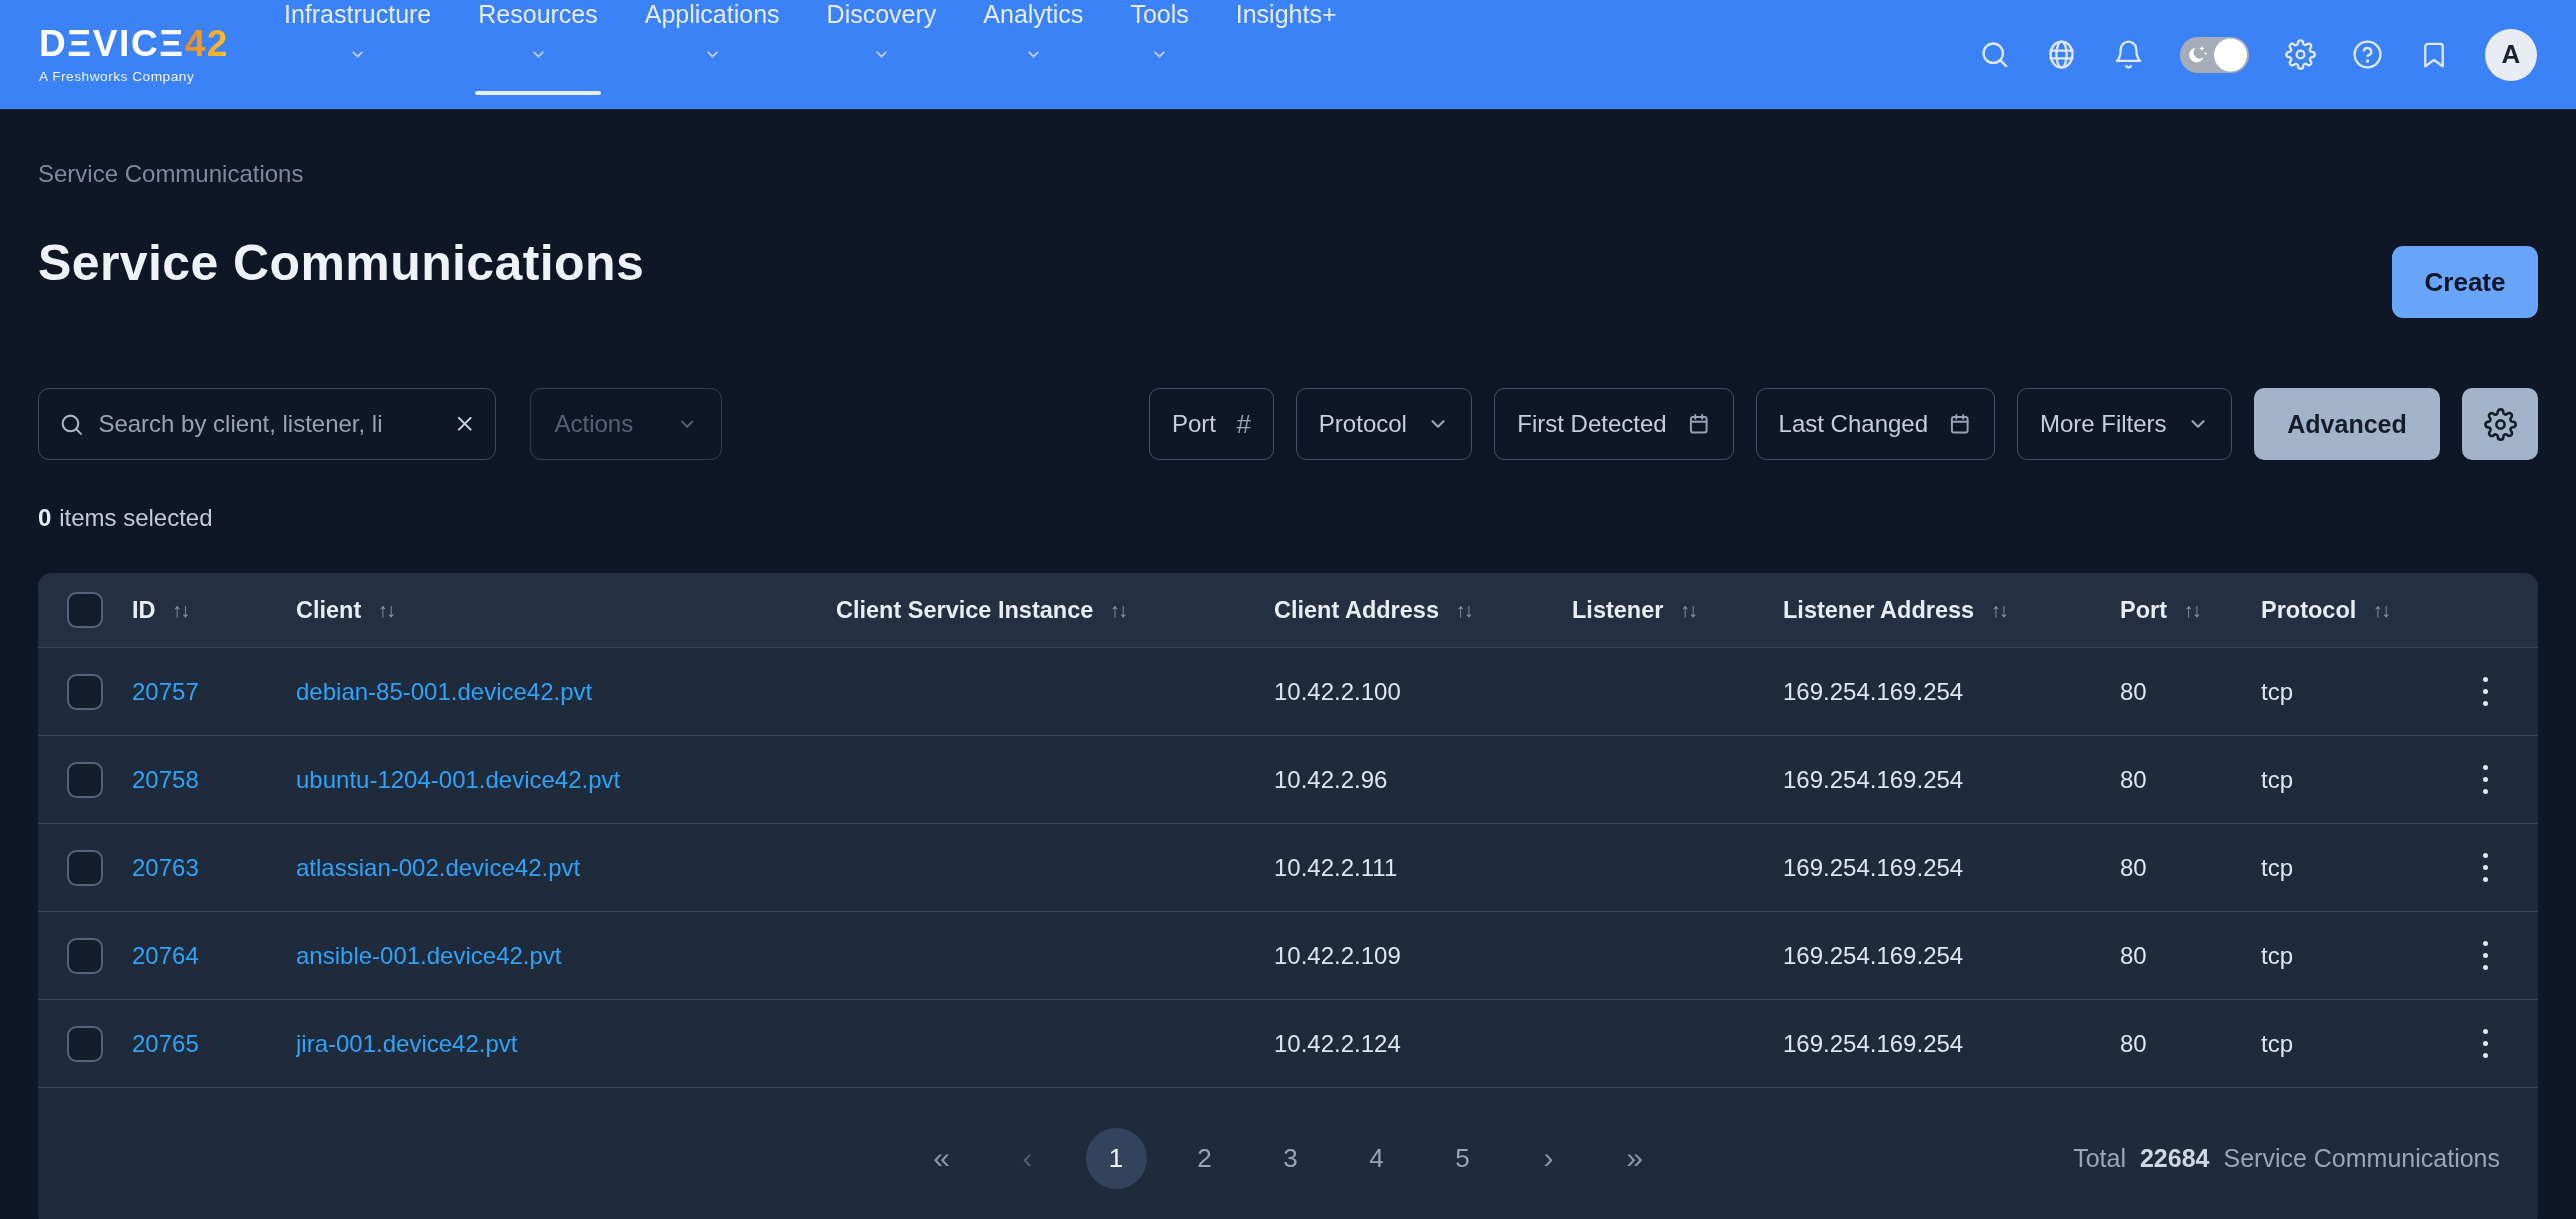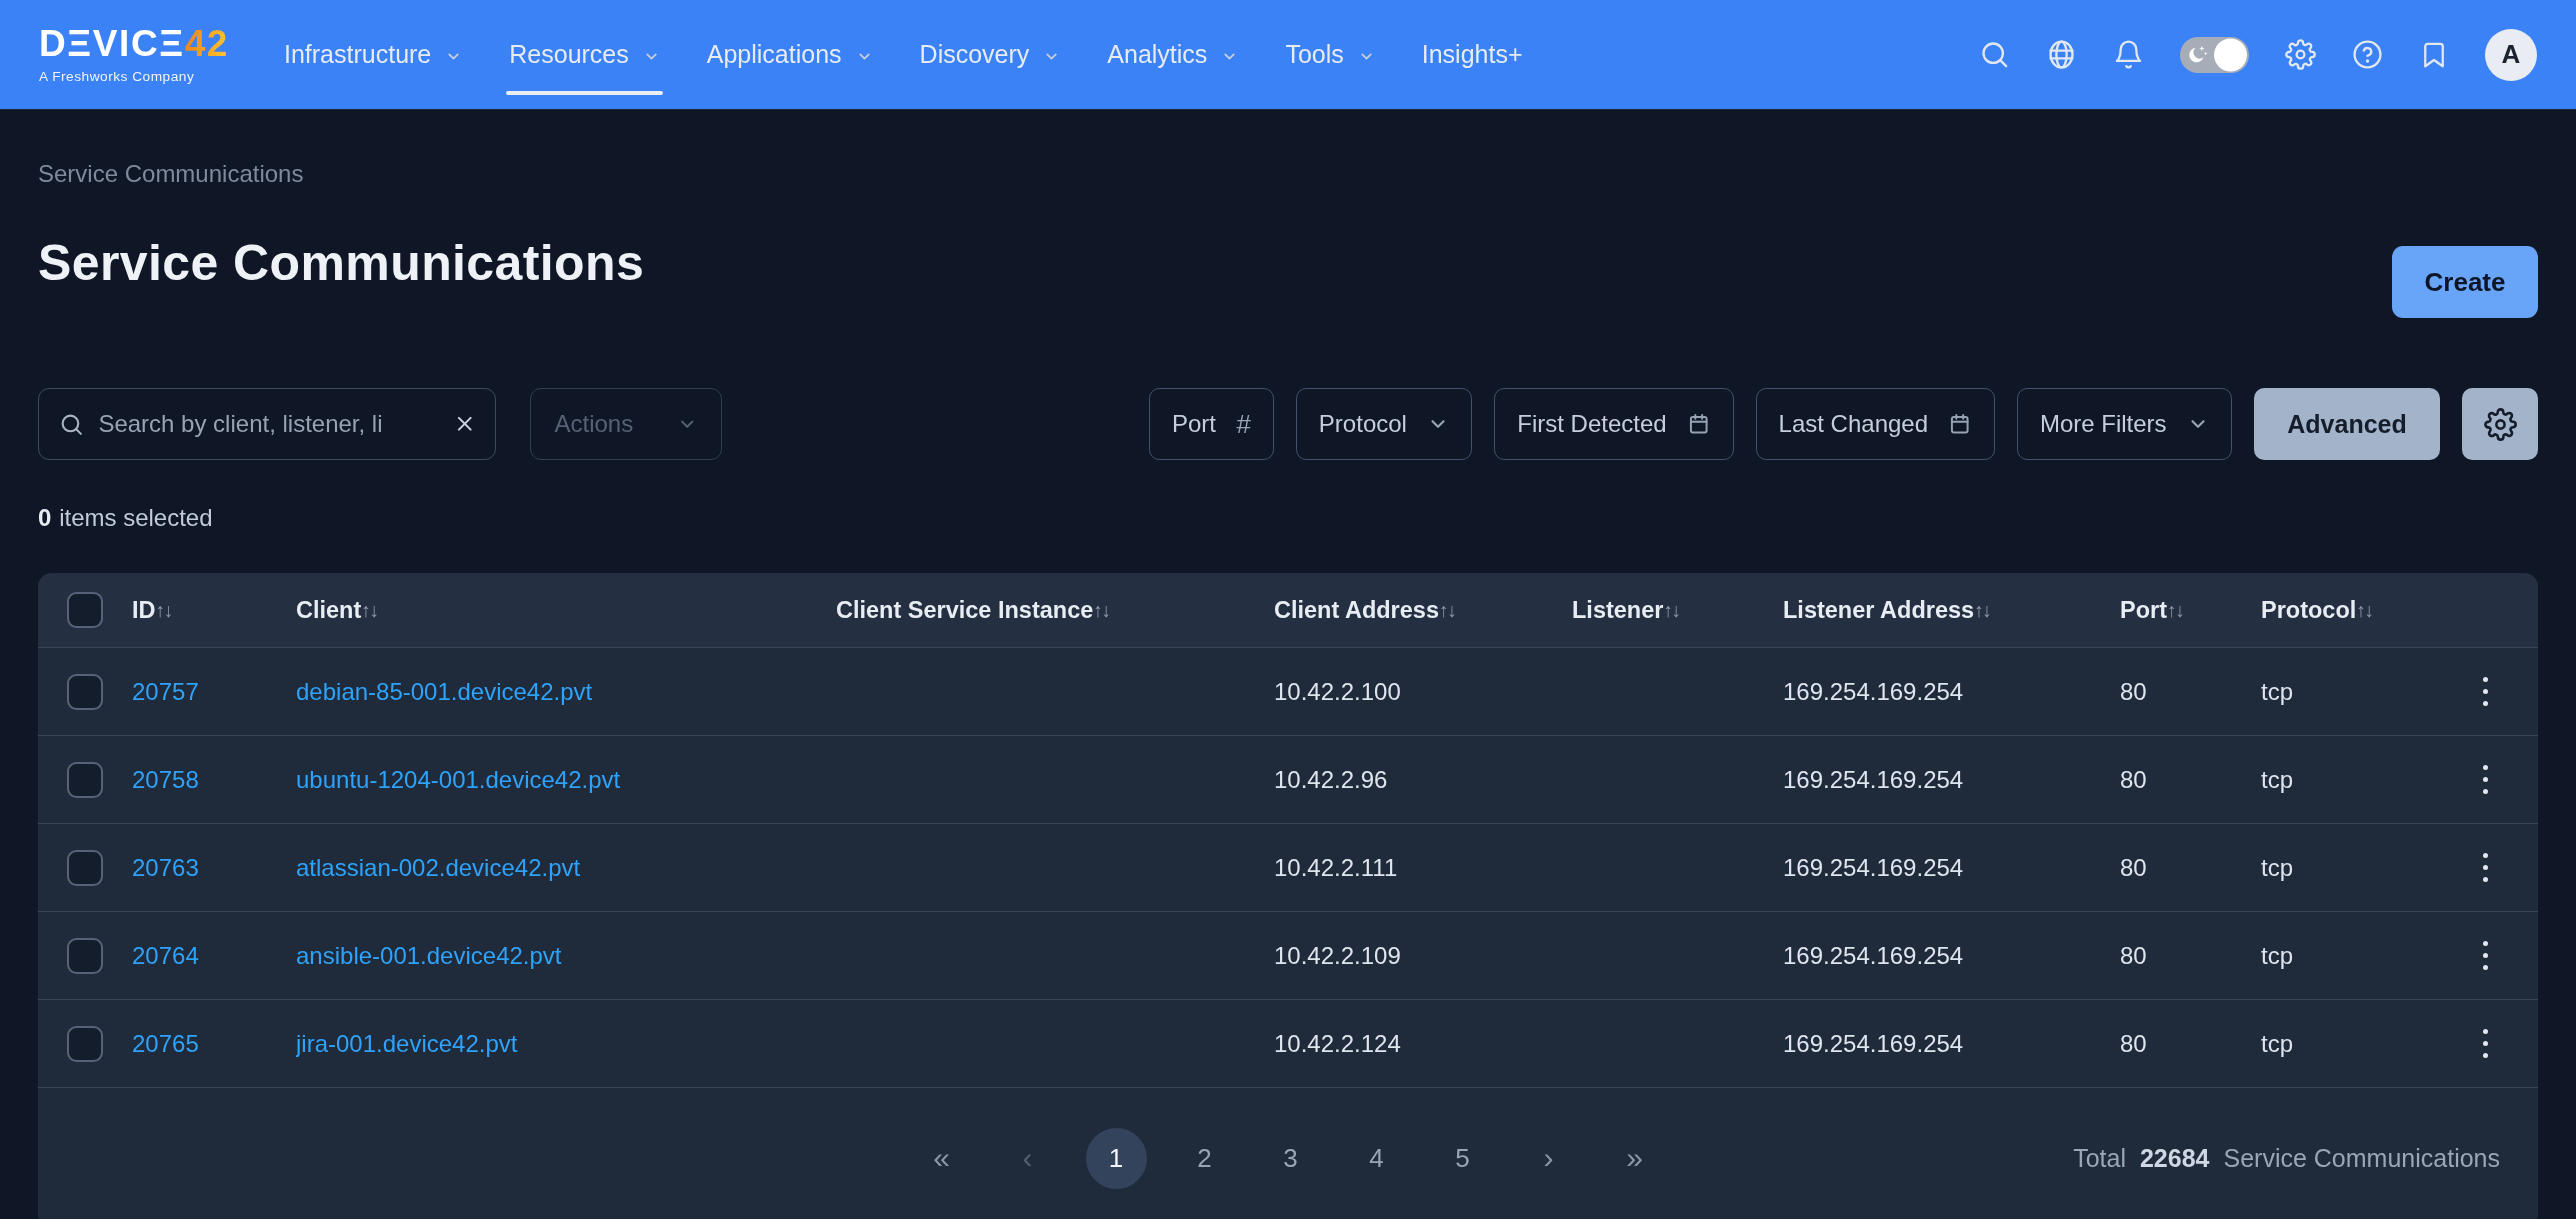--- a/index.html
+++ b/index.html
@@ -22,21 +22,21 @@
   .brand-suffix {
     background:linear-gradient(100deg,#f0871b 10%,#fdc330 90%);
     -webkit-background-clip:text; background-clip:text;
     -webkit-text-fill-color:transparent; color:#f9a825;
   }
   .tagline { font-size:13.7px; color:#f2f4f8; letter-spacing:0.5px; margin-top:7px; font-weight:500; }
 
   .nav-menu { display:flex; align-items:center; gap:47px; height:100%; }
   .nav-item {
     display:flex; align-items:center; gap:14px; height:100%;
-    font-size:25px; color:#e7ecf3; cursor:pointer; position:relative; font-weight:500;
+    font-size:25px; color:#e7ecf3; cursor:pointer; position:relative; font-weight:500;flex-direction:column;
   }
   .nav-item .chev { color:#c6cedb; margin-top:3.1px; }
   .nav-item.active::after {
     content:""; position:absolute; left:-3.1px; right:-3.1px; bottom:14px;
     height:3.9px; border-radius:2.3px; background:#e9eef5;
   }
 
   .nav-right { margin-left:auto; display:flex; align-items:center; gap:36px; }
   .icon-btn { background:none; border:none; color:#e2e8f0; cursor:pointer; padding:0; }
 
@@ -115,21 +115,21 @@
   
   .table-card {
     margin-top:41px; background:#1f2a3b; border-radius:14px; overflow:hidden;
   }
   .tgrid {
     display:grid;
     grid-template-columns:94px 164px 540px 438px 298px 211px 337px 141px 172px 1fr;
     align-items:center;
   }
   .thead { background:#242f41; height:74px; }
-  .th { display:flex; align-items:center; gap:0; font-size:23.5px; font-weight:700; color:#e8edf4; padding-right:7.8px;text-align:right; }
+  .th { display:flex; align-items:center; gap:17px; font-size:23.5px; font-weight:700; color:#e8edf4; padding-right:7.8px;text-align:right; }
   .sort-glyph { font-size:19.6px; color:#8d98aa; letter-spacing:-1.6px; font-weight:400; }
 
   .trow { height:88px; border-top:1.6px solid #394457; background:#1f2a3b; }
   .td { font-size:24px; color:#dfe5ee; padding-right:7.8px; overflow:hidden; white-space:nowrap; }
   .link { color:#2ea3f9; text-decoration:none; cursor:pointer; }
 
   .cb-cell { display:flex; justify-content:center; }
   .checkbox {
     width:36px; height:36px; border:2.3px solid #57627a; border-radius:9.4px;
     background:#141d2c; cursor:pointer;

